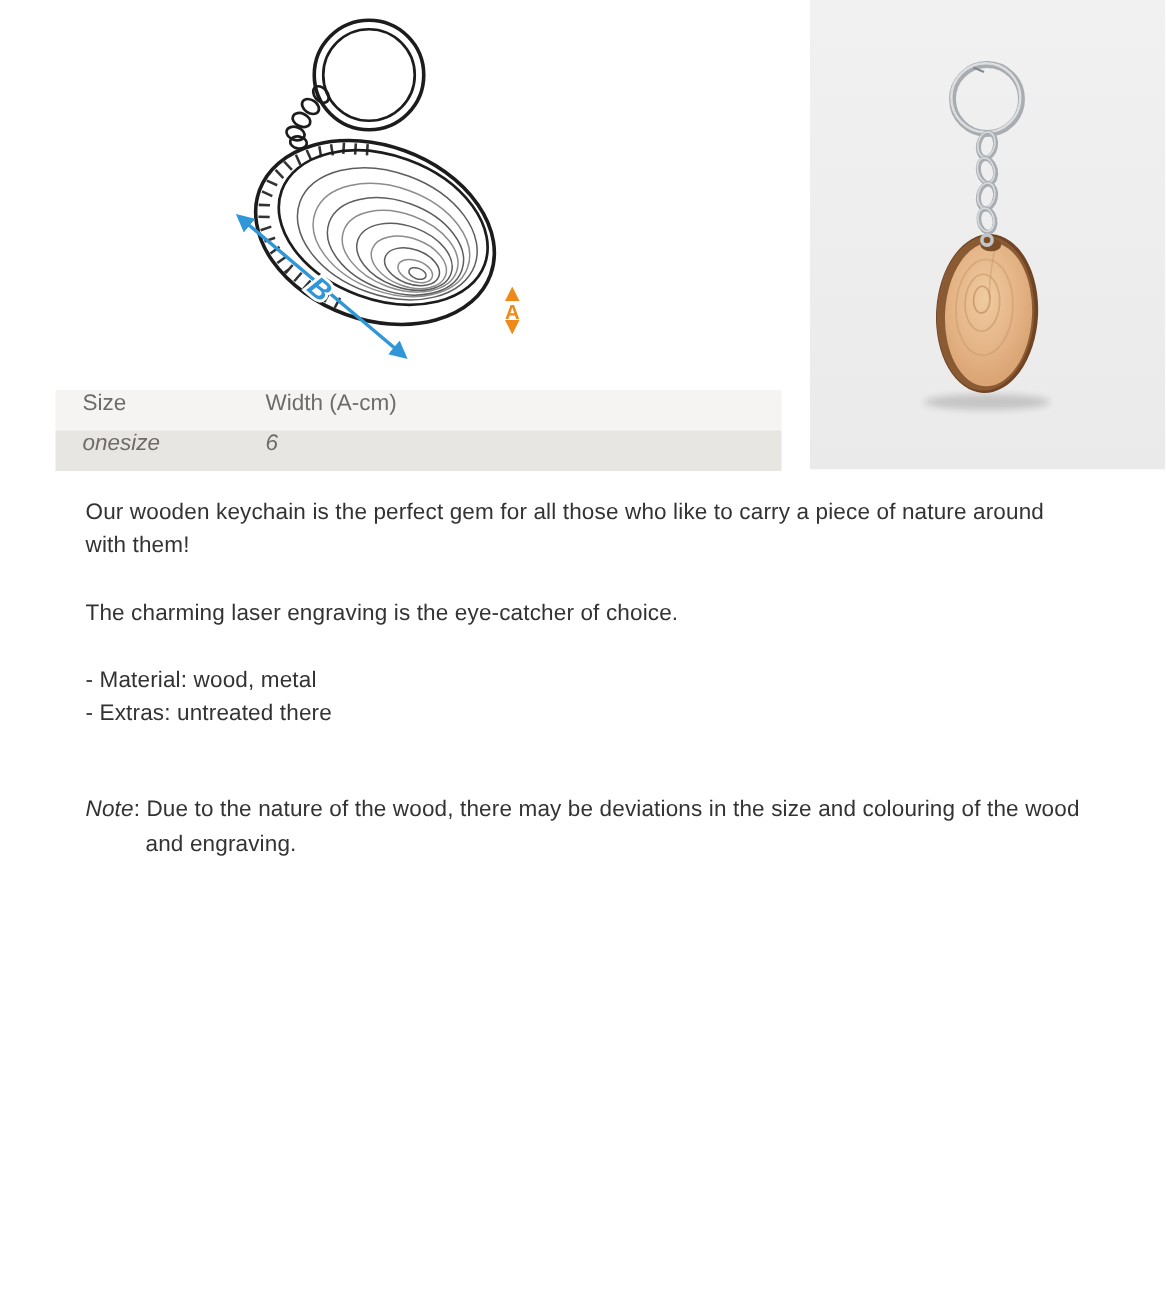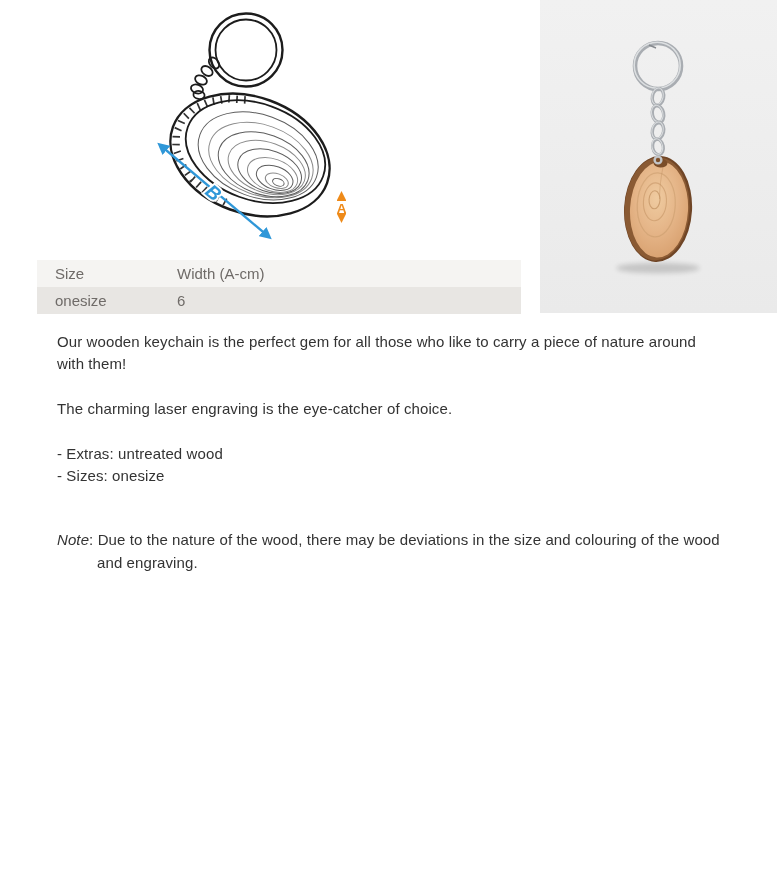--- a/index.html
+++ b/index.html
@@ -8,23 +8,23 @@
     width:777px; height:873px; position:relative; overflow:hidden;
     font-family:"Liberation Sans","DejaVu Sans",sans-serif;
   }
   .sketch-wrap { position:absolute; left:0; top:0; width:540px; height:260px; }
   .photo-wrap  { position:absolute; left:540px; top:0; width:237px; height:313px; }
   .photo-wrap svg { display:block; }
 
   
   .size-table { position:absolute; left:37px; top:260px; width:484px;
     font-size:15px; color:#6f6b68; }
-  .trow { display:flex; height:27px; align-items:center; }
+  .trow { display:flex; height:27px; align-items:flex-start; }
   .trow.head { background:#f5f4f2; }
-  .trow.body { background:#e8e6e3; }
+  .trow.body { background:#e8e6e3;font-style:italic; }
   .c1 { width:140px; padding-left:18px; }
   .c2 { width:161px; }
   .c3 { flex:1; }
 
   
   .description { position:absolute; left:57px; top:331px; width:656px;
     font-size:15px; line-height:22.3px; color:#333333; letter-spacing:0.1px; }
   .description p.para { margin:0 0 22.5px 0; }
   .bullets { margin:0; }
   .note { margin-top:42px; width:672px; padding-left:40px; text-indent:-40px; }
@@ -161,17 +161,17 @@
   <div class="trow body">
     <div class="c1">onesize</div>
     <div class="c3">6</div>
   </div>
 </div>
 
 <div class="description">
   <p class="para">Our wooden keychain is the perfect gem for all those who like to carry a piece of nature around with them!</p>
   <p class="para">The charming laser engraving is the eye-catcher of choice.</p>
   <div class="bullets">
-    <div>- Extras: untreated wood</div>
-    <div>- Sizes: onesize</div>
+    <div>- Material: wood, metal</div>
+    <div>- Extras: untreated there</div>
   </div>
   <p class="note"><em>Note</em><span>: Due to the nature of the wood, there may be deviations in the size and colouring of the wood and engraving.</span></p>
 </div>
 
 </body></html>

